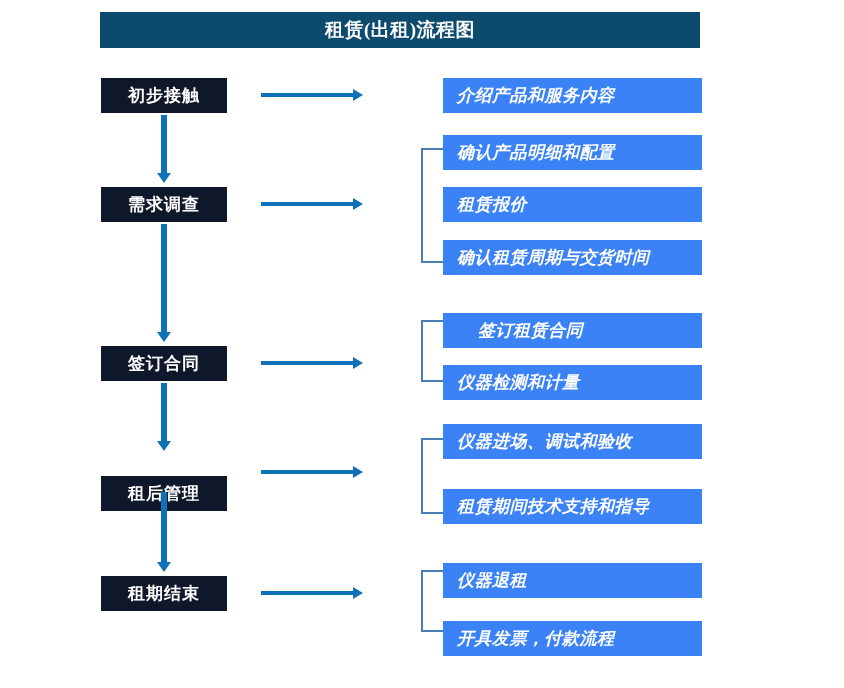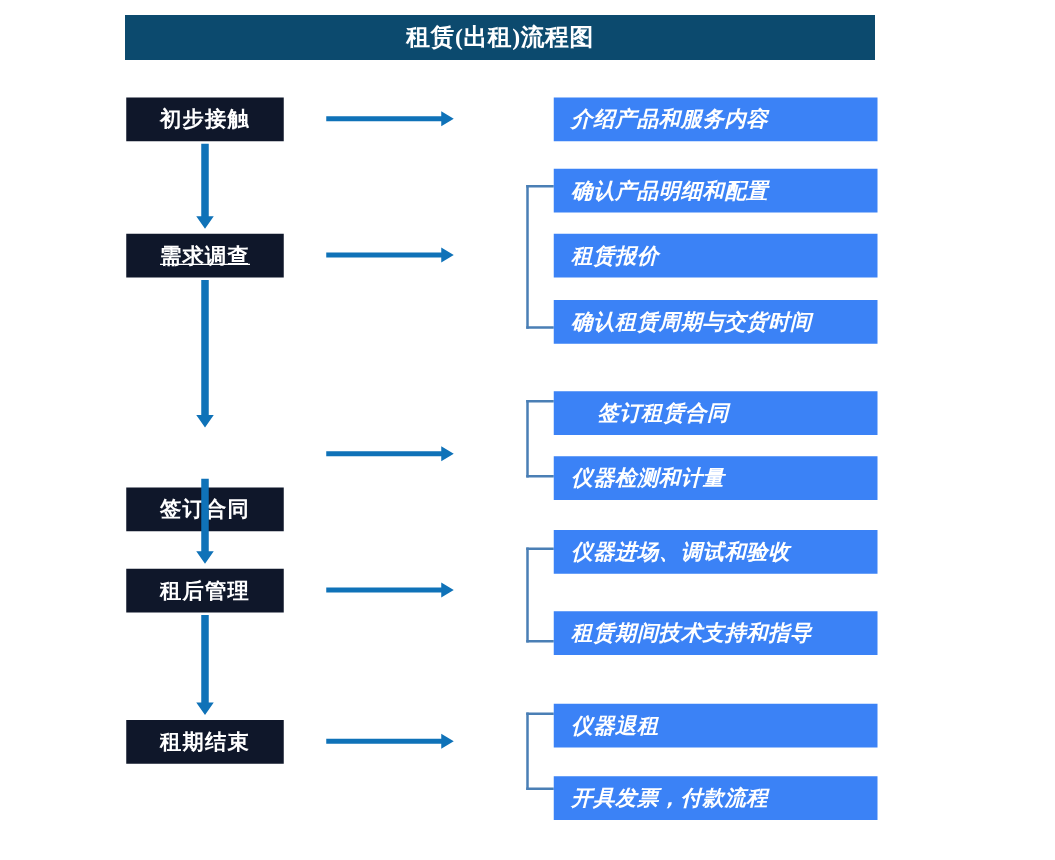--- a/index.html
+++ b/index.html
@@ -112,50 +112,50 @@
         <svg width="102" height="14" viewBox="0 0 102 14">
           <path d="M0 5 L92 5 L92 1 L102 7 L92 13 L92 9 L0 9 Z" fill="#0f72b8"></path>
         </svg>
       </div>
       <div class="arrow-down" style="top: 115px; height: 68px;">
         <svg width="18" height="68" viewBox="0 0 18 68">
           <path d="M6 0 L12 0 L12 58 L16 58 L9 68 L2 58 L6 58 Z" fill="#0f72b8"></path>
         </svg>
       </div>
       <div class="detail-box" style="top: 78px;">介绍产品和服务内容</div>
-      <div class="stage-box" style="top: 187px; text-decoration: underline;">需求调查</div>
+      <div class="stage-box" style="top: 187px;">需求调查</div>
       <div class="arrow-right" style="top: 197px;">
         <svg width="102" height="14" viewBox="0 0 102 14">
           <path d="M0 5 L92 5 L92 1 L102 7 L92 13 L92 9 L0 9 Z" fill="#0f72b8"></path>
         </svg>
       </div>
       <div class="arrow-down" style="top: 224px; height: 118px;">
         <svg width="18" height="118" viewBox="0 0 18 118">
           <path d="M6 0 L12 0 L12 108 L16 108 L9 118 L2 108 L6 108 Z" fill="#0f72b8"></path>
         </svg>
       </div>
       <div class="bracket" style="top: 148px; height: 115px;"></div>
       <div class="detail-box" style="top: 135px;">确认产品明细和配置</div>
       <div class="detail-box" style="top: 187px;">租赁报价</div>
       <div class="detail-box" style="top: 240px;">确认租赁周期与交货时间</div>
-      <div class="stage-box" style="top: 346px; margin-top: 44px;">签订合同</div>
+      <div class="stage-box" style="top: 346px;">签订合同</div>
       <div class="arrow-right" style="top: 356px;">
         <svg width="102" height="14" viewBox="0 0 102 14">
           <path d="M0 5 L92 5 L92 1 L102 7 L92 13 L92 9 L0 9 Z" fill="#0f72b8"></path>
         </svg>
       </div>
       <div class="arrow-down" style="top: 383px; height: 68px;">
         <svg width="18" height="68" viewBox="0 0 18 68">
           <path d="M6 0 L12 0 L12 58 L16 58 L9 68 L2 58 L6 58 Z" fill="#0f72b8"></path>
         </svg>
       </div>
       <div class="bracket" style="top: 320px; height: 62px;"></div>
       <div class="detail-box" style="top: 313px; padding-left: 35px;">签订租赁合同</div>
       <div class="detail-box" style="top: 365px;">仪器检测和计量</div>
-      <div class="stage-box" style="top: 455px;">租后管理</div>
+      <div class="stage-box" style="top: 476px;">租后管理</div>
       <div class="arrow-right" style="top: 465px;">
         <svg width="102" height="14" viewBox="0 0 102 14">
           <path d="M0 5 L92 5 L92 1 L102 7 L92 13 L92 9 L0 9 Z" fill="#0f72b8"></path>
         </svg>
       </div>
       <div class="arrow-down" style="top: 492px; height: 80px;">
         <svg width="18" height="80" viewBox="0 0 18 80">
           <path d="M6 0 L12 0 L12 70 L16 70 L9 80 L2 70 L6 70 Z" fill="#0f72b8"></path>
         </svg>
       </div>

